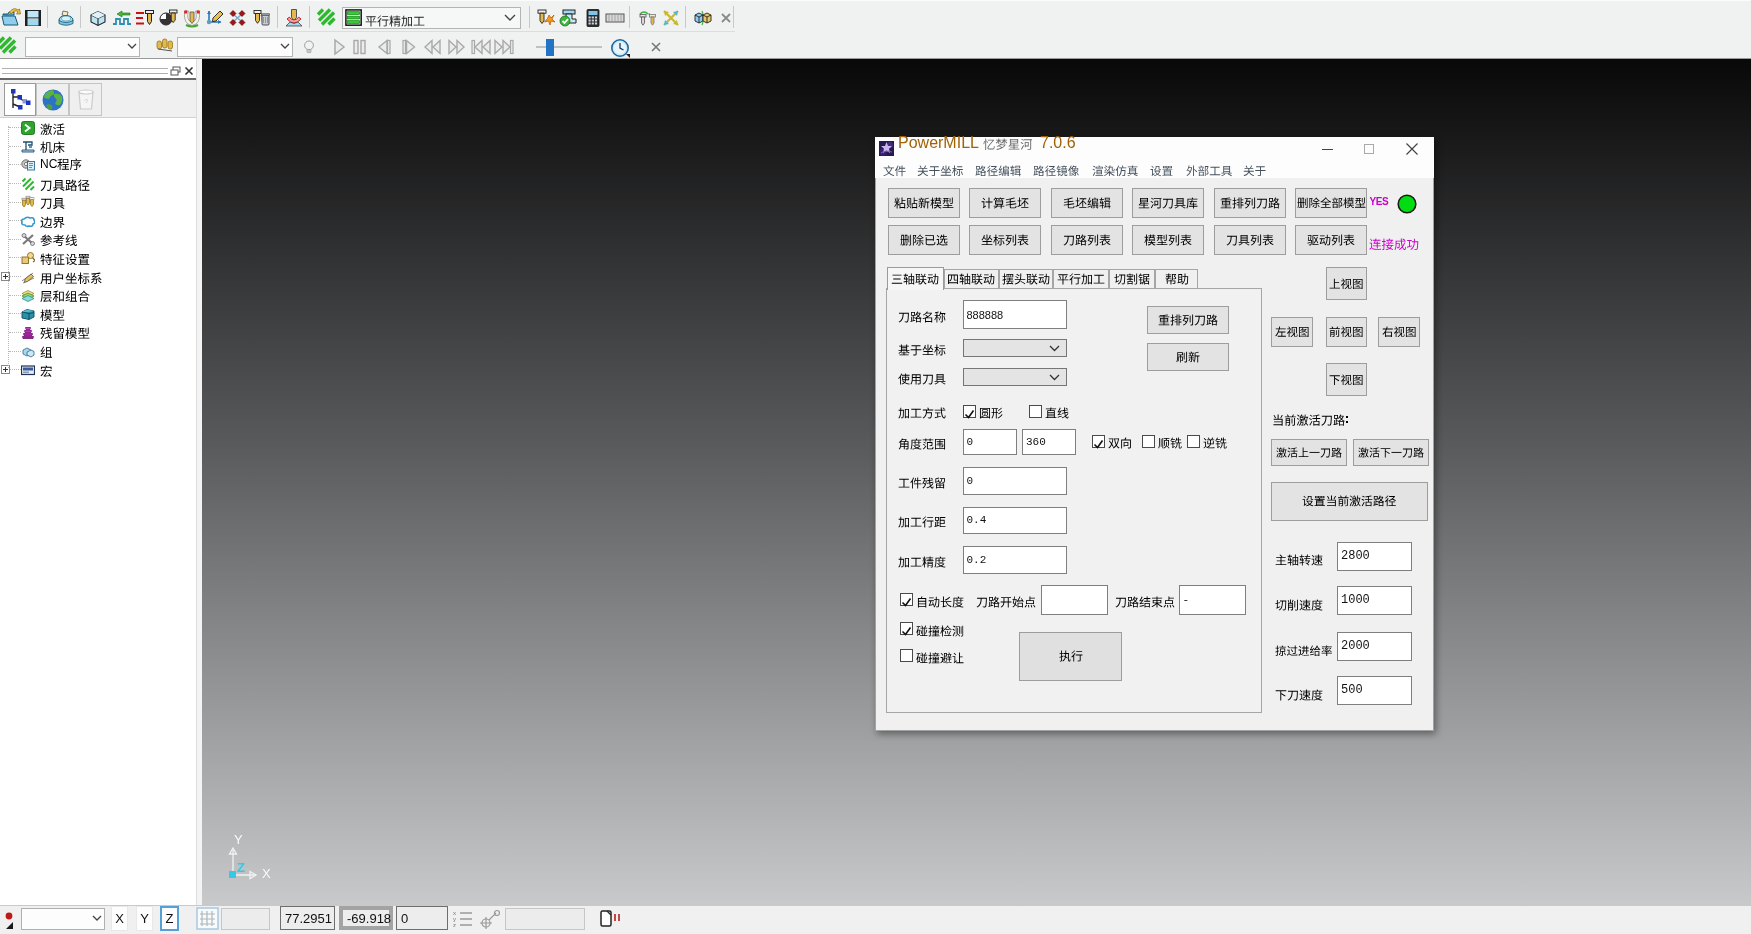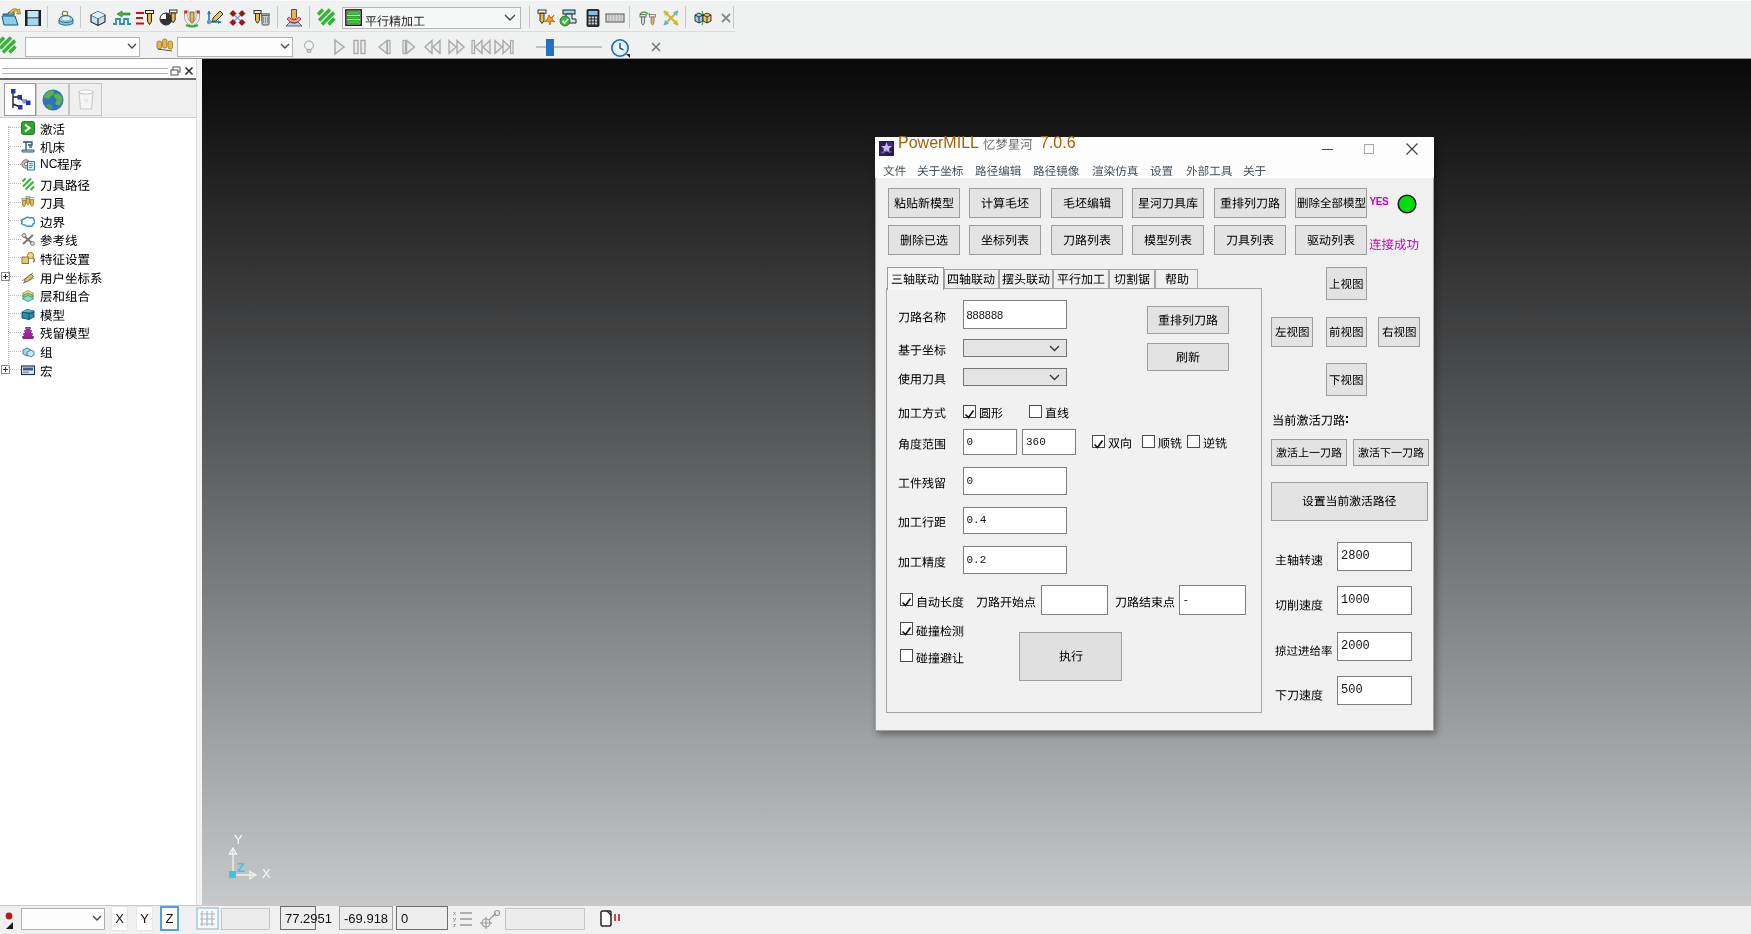--- a/index.html
+++ b/index.html
@@ -607,22 +607,22 @@
       <path d="M1 1 l4 4 4-4" stroke="#444" stroke-width="1.3" fill="none"></path>
     </svg>
 <div class="a" style="left:111px;top:906px;width:17px;height:25px;background:#fdfdfd;border:1px solid #e8e8e8;display:flex;align-items:center;justify-content:center;font-size:13px;color:#111">X</div>
 <div class="a" style="left:136px;top:906px;width:17px;height:25px;background:#fdfdfd;border:1px solid #e8e8e8;display:flex;align-items:center;justify-content:center;font-size:13px;color:#111">Y</div>
 <div class="a" style="left:160px;top:906px;width:19px;height:25px;background:#fdfdfd;border:2px solid #55a0d8;display:flex;align-items:center;justify-content:center;font-size:13px;color:#111">Z</div>
 <svg class="a" style="left:196px;top:907px" width="23" height="23" viewBox="0 0 23 23">
       <rect x="1" y="1" width="21" height="21" fill="#f8fbfd" stroke="#a8c8e0" stroke-width="1.5"></rect>
       <path d="M6 4 l0 15 M11 4 l0 15 M16 4 l0 15 M4 7 l15 0 M4 12 l15 0 M4 17 l15 0" stroke="#b0b6ba" stroke-width="1.2"></path>
     </svg>
 <div class="a" style="left:221px;top:908px;width:49px;height:22px;background:#ececec;border:1px solid #c6c6c6"></div>
-<div class="a" style="left:280px;top:906px;width:36px;height:24px;background:#ededed;border:1px solid #6e6e6e;display:flex;align-items:center;font-size:13px;color:#111;padding-left:4px">77.2951</div>
-<div class="a" style="left:339px;top:906px;width:54px;height:24px;background:#ededed;border:1px solid #a3a3a3;display:flex;align-items:center;font-size:13px;color:#111;padding-left:4px">-69.918</div>
+<div class="a" style="left:280px;top:906px;width:55px;height:24px;background:#ededed;border:1px solid #6e6e6e;display:flex;align-items:center;font-size:13px;color:#111;padding-left:4px">77.2951</div>
+<div class="a" style="left:339px;top:906px;width:54px;height:24px;background:#ededed;border:4px solid #a3a3a3;display:flex;align-items:center;font-size:13px;color:#111;padding-left:4px">-69.918</div>
 <div class="a" style="left:396px;top:906px;width:52px;height:24px;background:#ededed;border:1px solid #6e6e6e;display:flex;align-items:center;font-size:13px;color:#111;padding-left:4px">0</div>
 <svg class="a" style="left:452px;top:909px" width="22" height="20" viewBox="0 0 22 20">
 <g fill="#777" font-size="6" font-family="Liberation Sans">
         <text x="1" y="6">x</text>
         <text x="1" y="12">y</text>
         <text x="1" y="18">z</text>
       </g>
 <g stroke="#999" stroke-width="1.4">
         <path d="M8 4 l12 0 M8 10 l12 0 M8 16 l12 0"></path>
       </g>

